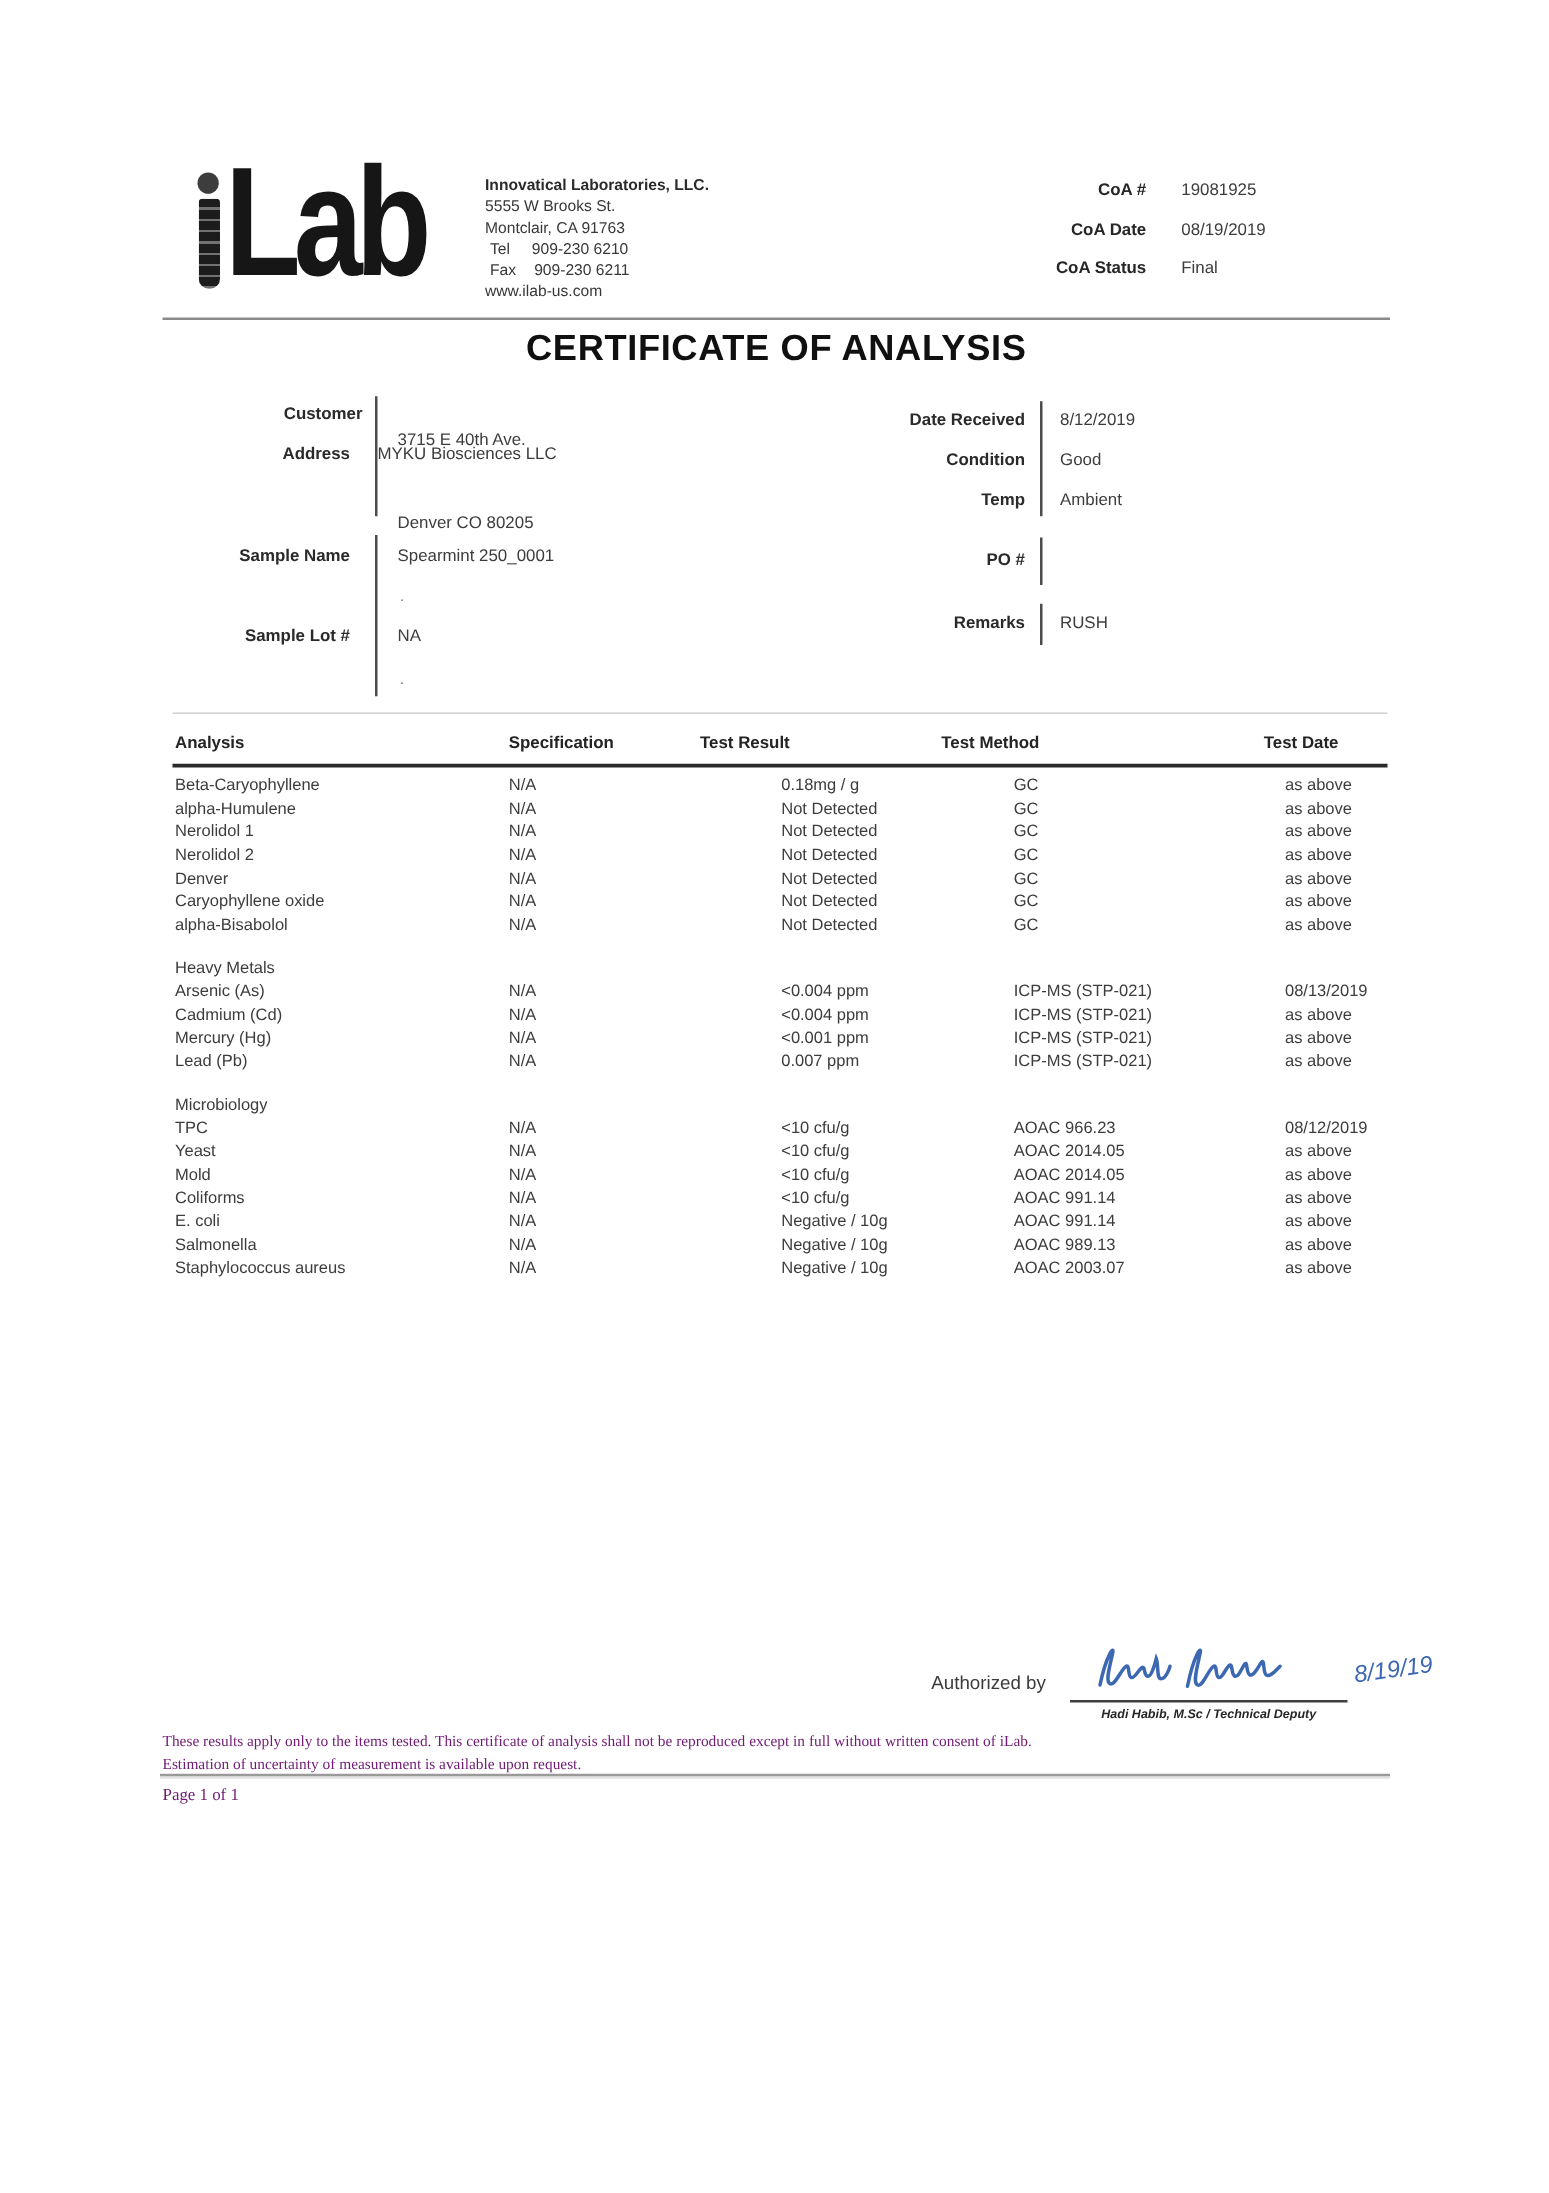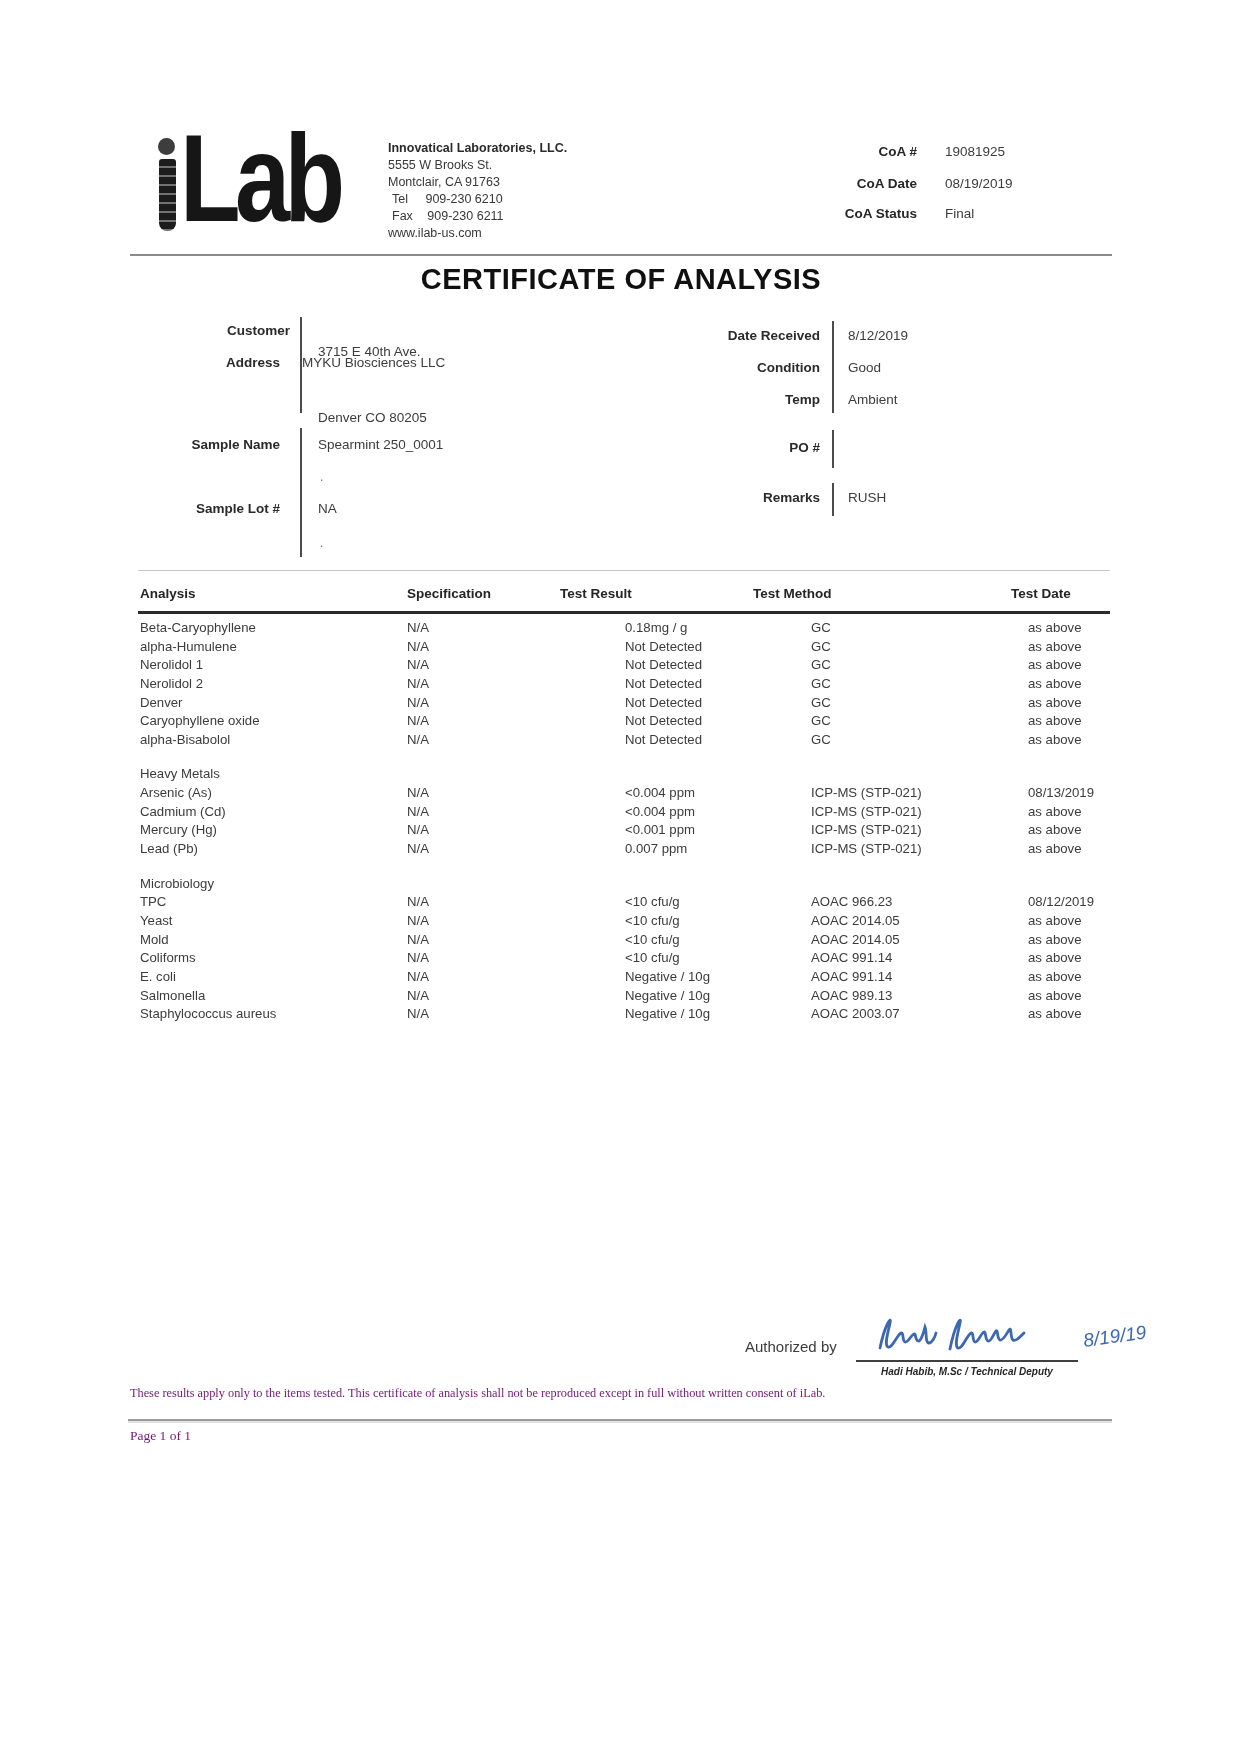--- a/index.html
+++ b/index.html
@@ -280,16 +280,17 @@
     <path d="M6,36 C11,12 18,3 16,11 C14,21 10,33 14,35 C18,37 23,23 27,21 C30,20 28,29 31,30 C34,31 37,23 40,22 C42,21 41,28 44,29 C47,30 50,19 51,15 C53,20 51,31 55,31 C58,31 61,25 62,21" fill="none" stroke-width="2.8" stroke-linecap="round" stroke="#3c68b2"></path>
     <path d="M76,37 C81,12 88,3 86,11 C84,21 80,34 84,36 C88,38 93,23 97,21 C100,20 98,29 101,30 C104,31 107,21 110,20 C112,19 111,28 114,29 C117,30 120,21 122,19 C124,17 123,27 126,28 C129,29 133,21 135,18 C138,14 136,26 139,28 C142,30 147,24 150,21" fill="none" stroke-width="2.8" stroke-linecap="round" stroke="#3c68b2"></path>
   </svg>
 
   <div class="abs sig-date" id="sig-date" style="left: 1085px; top: 1330px; color: rgb(60, 104, 178);">8/19/19</div>
 
   <div class="abs sig-line" style="left:856px; top:1360px; width:222px;"></div>
   <div class="abs sig-name-title" style="left:852px; top:1366px; width:230px;">Hadi Habib, M.Sc / Technical Deputy</div>
 
   <div class="abs disclaimer" style="left:130px; top:1386px; width:982px;">These results apply only to the items tested. This certificate of analysis shall not be reproduced except in full without written consent of iLab.</div>
+  <div class="abs disclaimer" style="left:130px; top:1404px; width:982px;">Estimation of uncertainty of measurement is available upon request.</div>
   <div class="abs footer-rule" style="left:128px; top:1419px; width:984px;"></div>
   <div class="abs disclaimer" style="left:130px; top:1428px; width:982px; font-size:13.5px;">Page 1 of 1</div>
 
 </div>
 
 </body></html>

